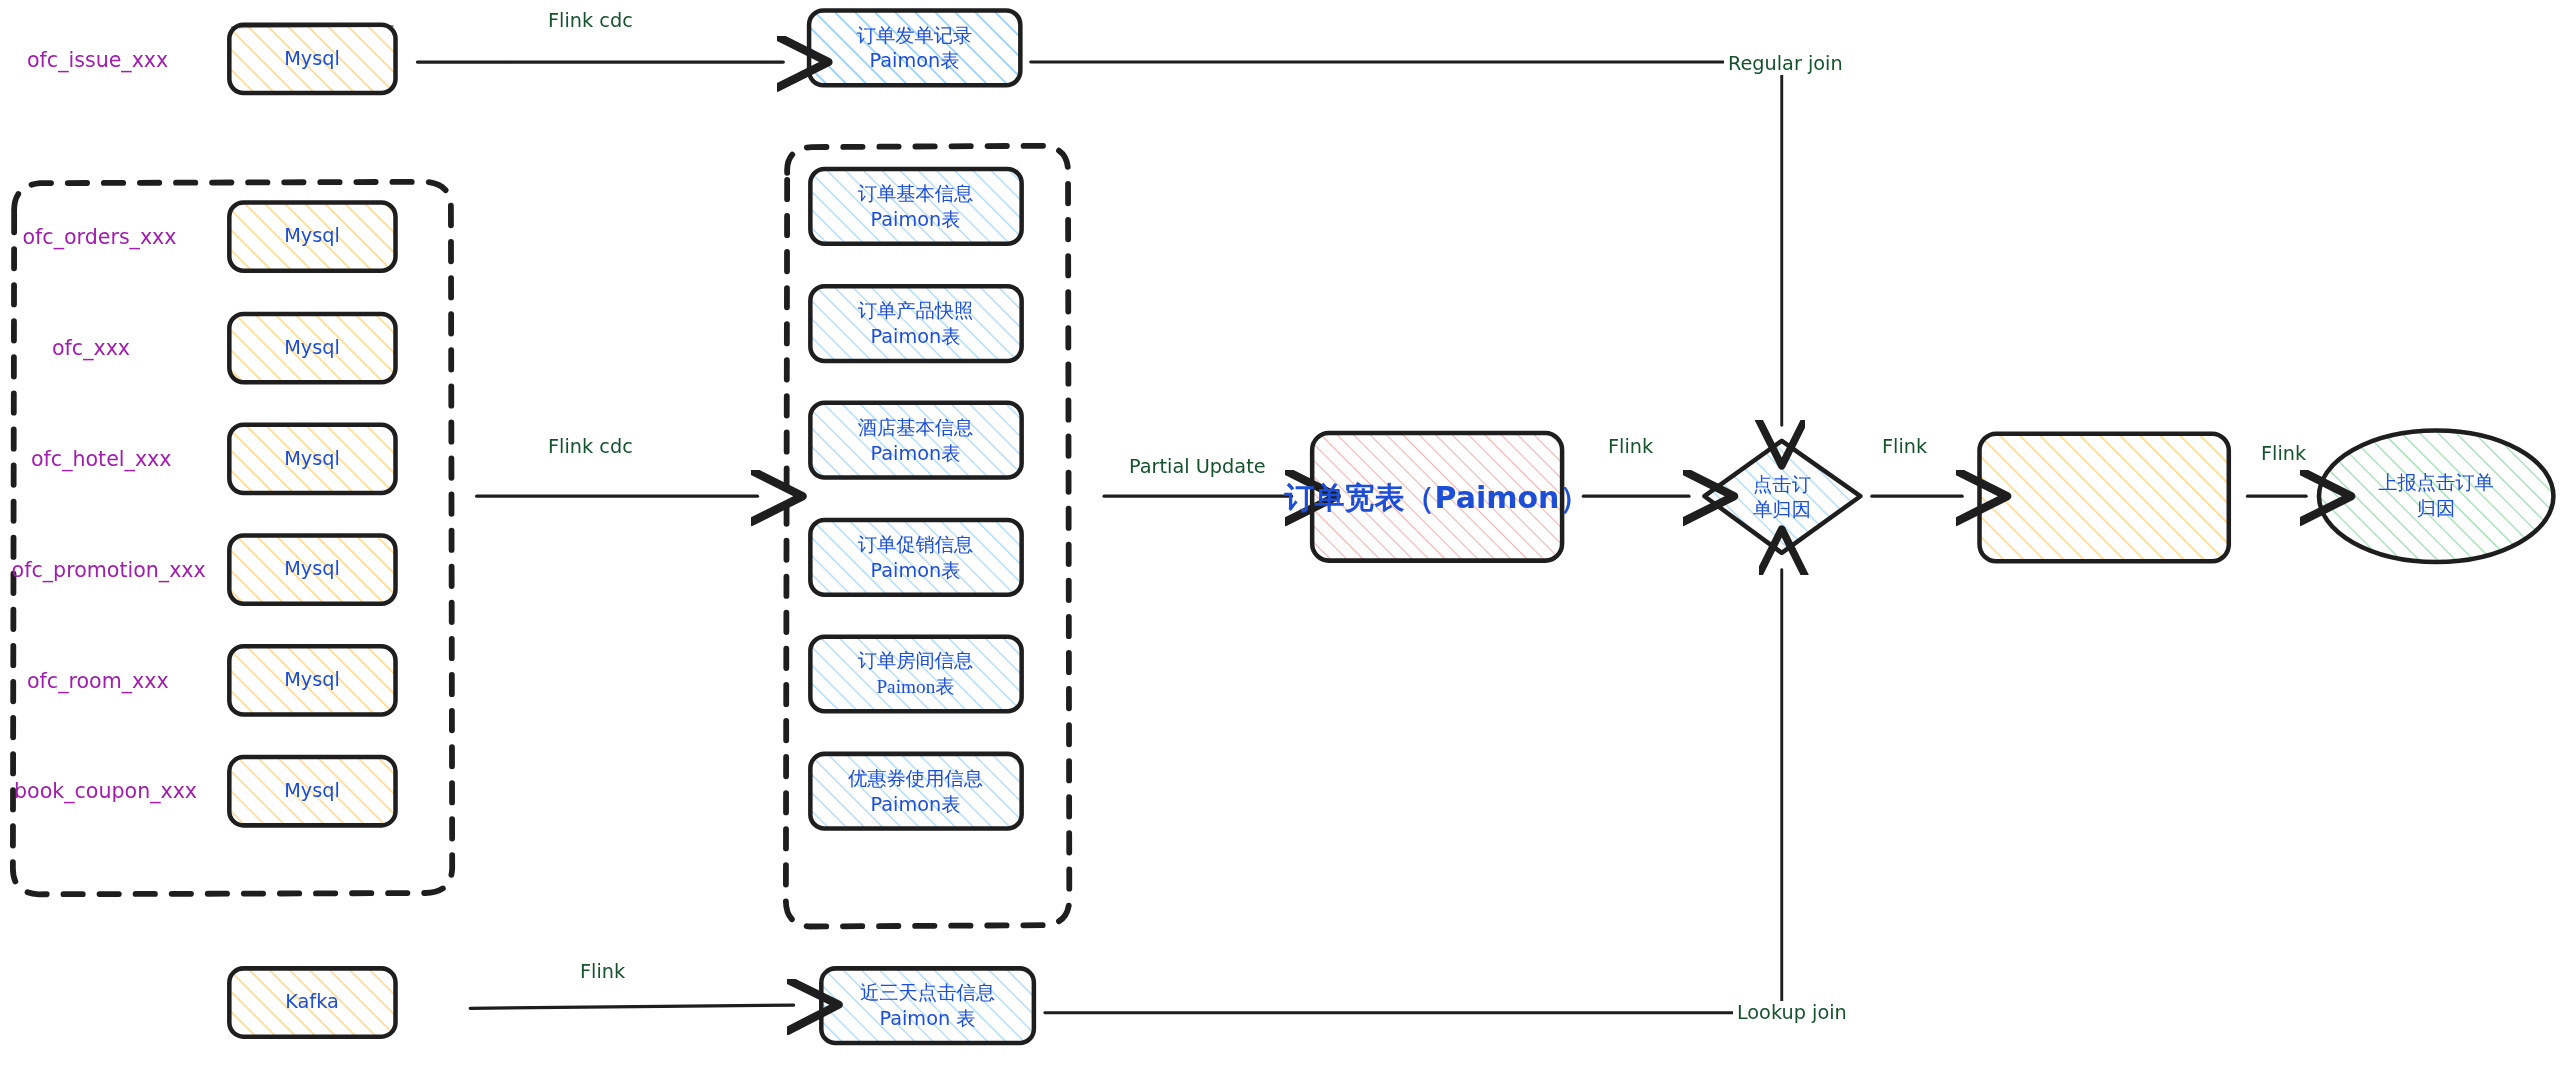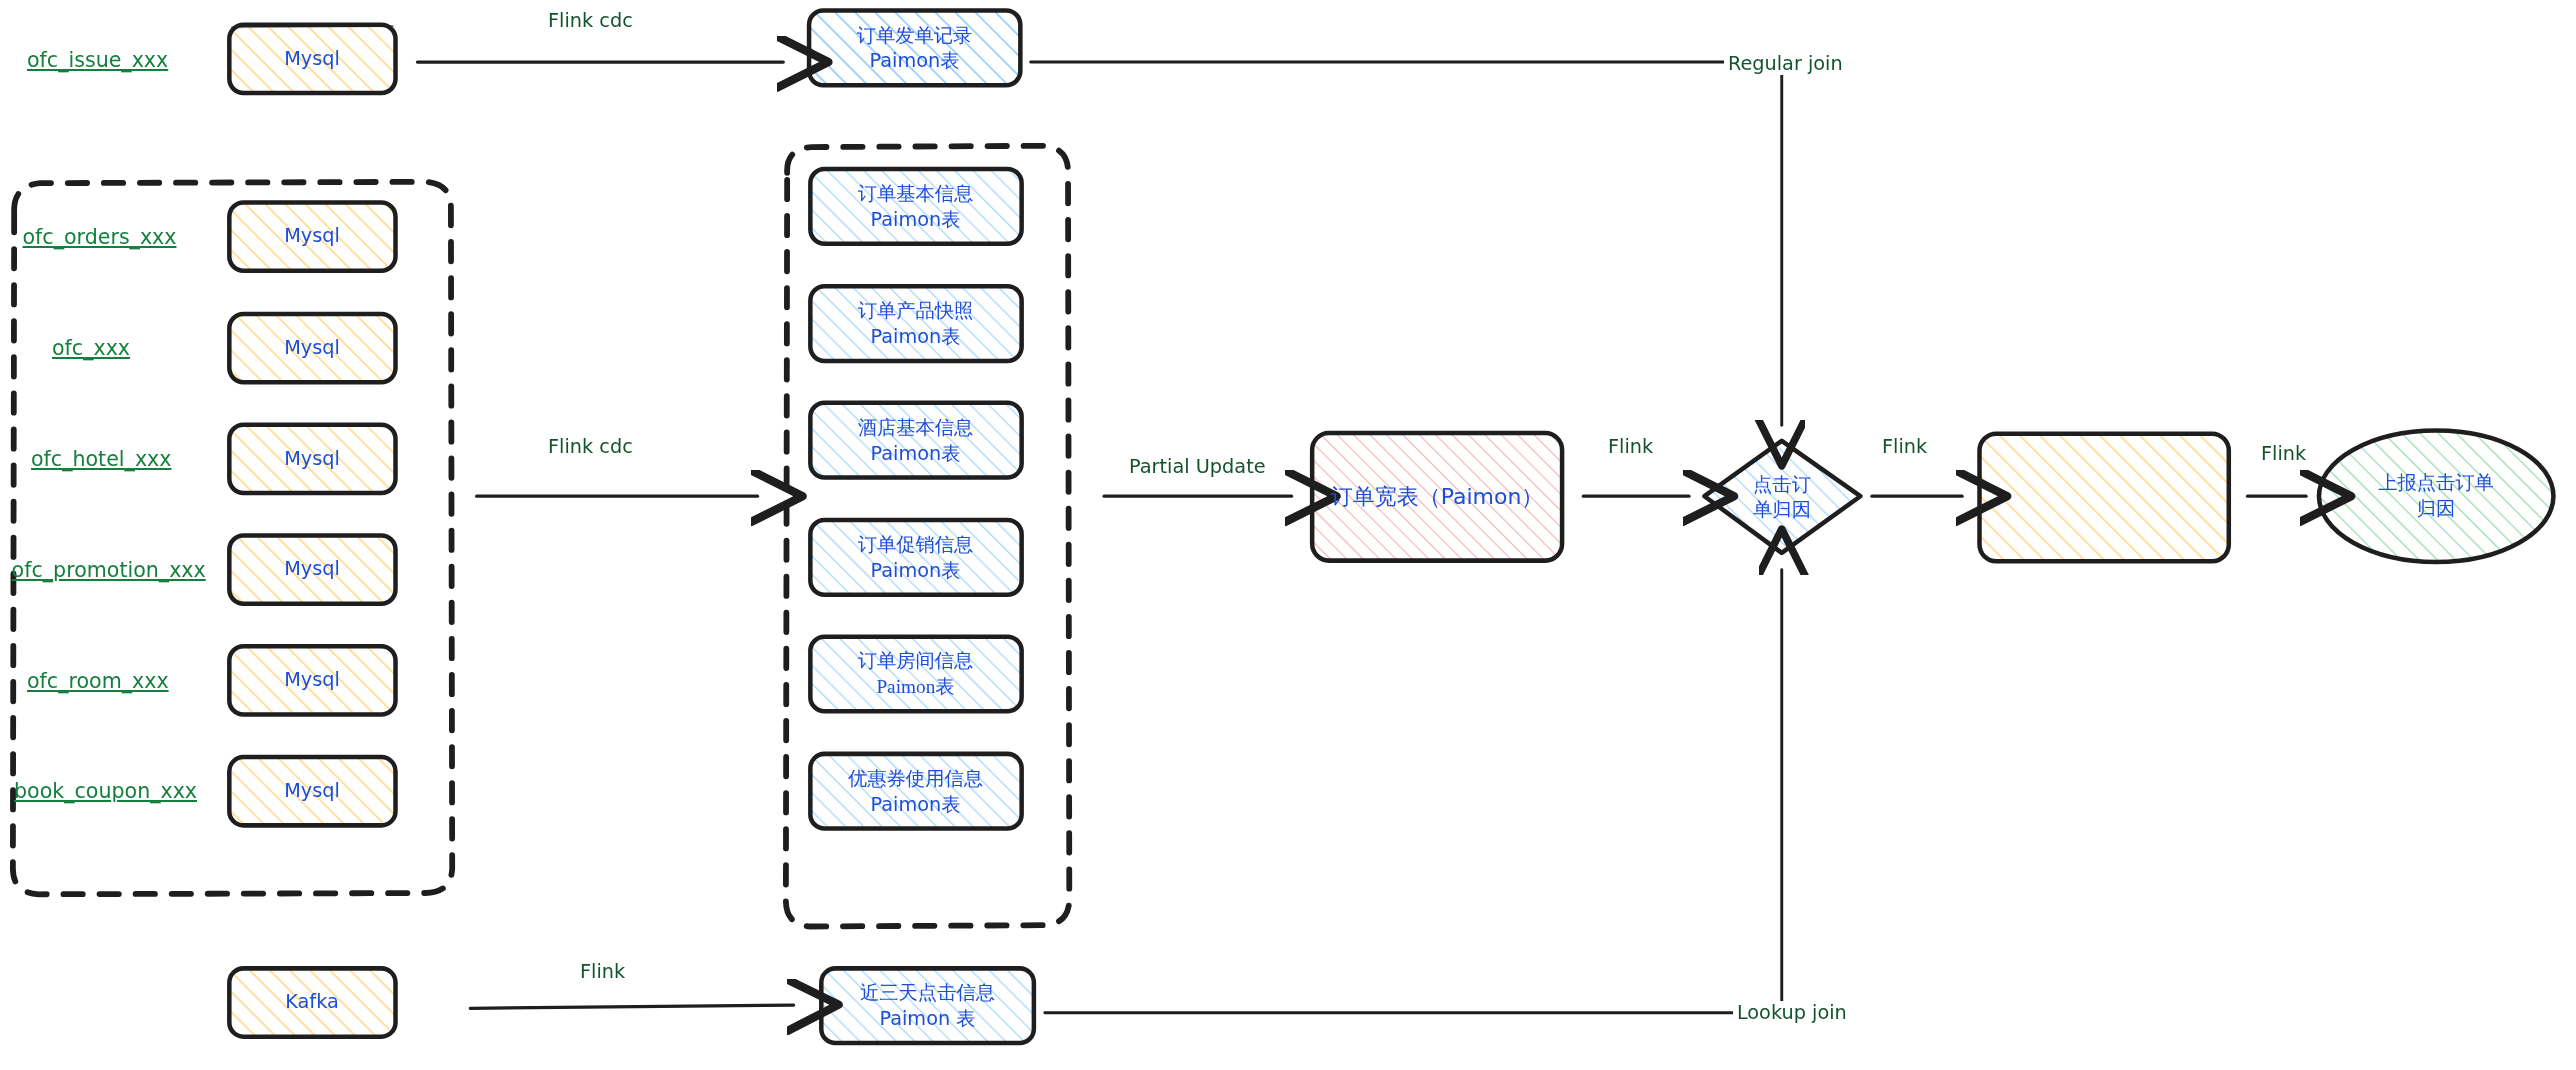--- a/index.html
+++ b/index.html
@@ -10,29 +10,29 @@
   svg#art{position:absolute;left:0;top:0;width:2576px;height:1071px;}
 
   .node-label{
     position:absolute;display:flex;align-items:center;justify-content:center;
     flex-direction:column;text-align:center;color:#1d4ed8;
     font-family:"DejaVu Sans","Liberation Sans",sans-serif;
     pointer-events:none;line-height:1.30;
   }
   .node-label span{display:block;white-space:nowrap;}
   .side-label{
-    position:absolute;color:#15803d;white-space:nowrap;
+    position:absolute;color:#a21caf;white-space:nowrap;
     font-family:"DejaVu Sans","Liberation Sans",sans-serif;
-    display:flex;align-items:center;text-decoration:underline;
+    display:flex;align-items:center;
   }
   .edge-label{
     position:absolute;color:#14532d;white-space:nowrap;
     font-family:"DejaVu Sans","Liberation Sans",sans-serif;
   } .t30{font-size:19.3px;} .t32{font-size:20.6px;}
-  .t34{font-size:22px;}
+  .t34{font-size:30px;font-weight:bold;}
 </style>
 </head>
 <body>
 
 <div id="canvas">
 
   <svg id="art" viewBox="0 0 3999 1662" xmlns="http://www.w3.org/2000/svg">
     <defs>
 
       <pattern id="h-yellow" patternUnits="userSpaceOnUse" width="22" height="22" patternTransform="rotate(-45)">

